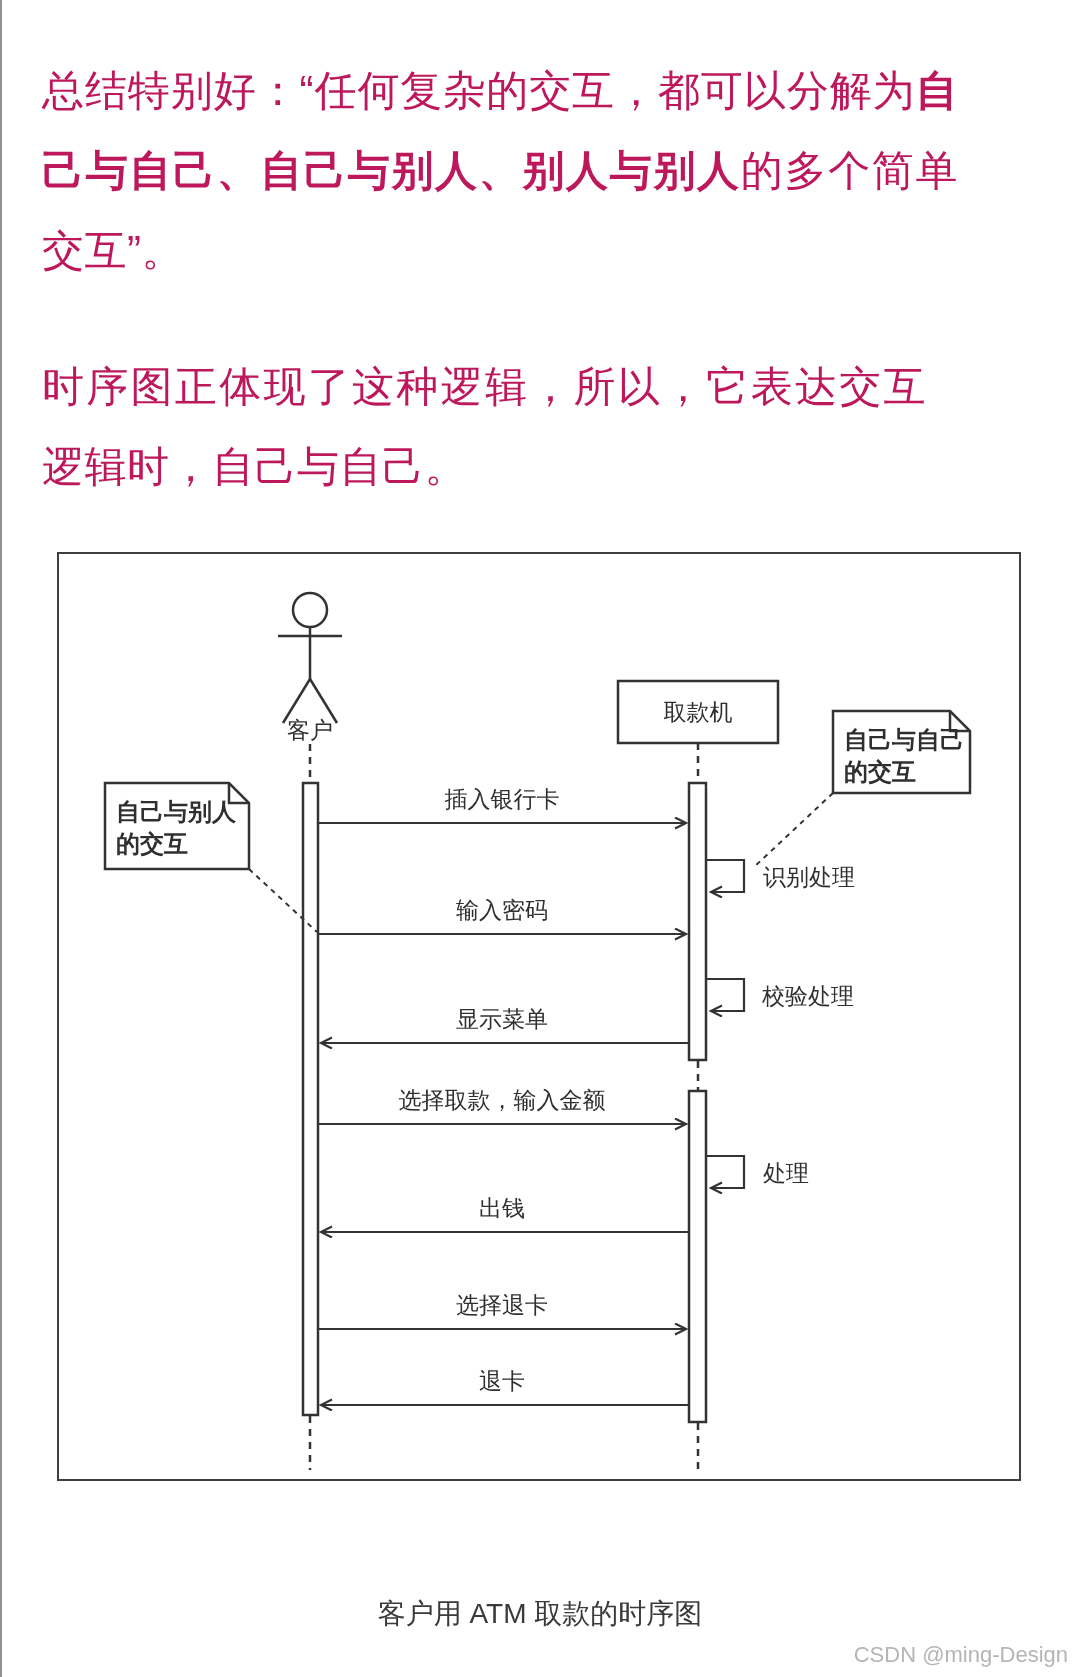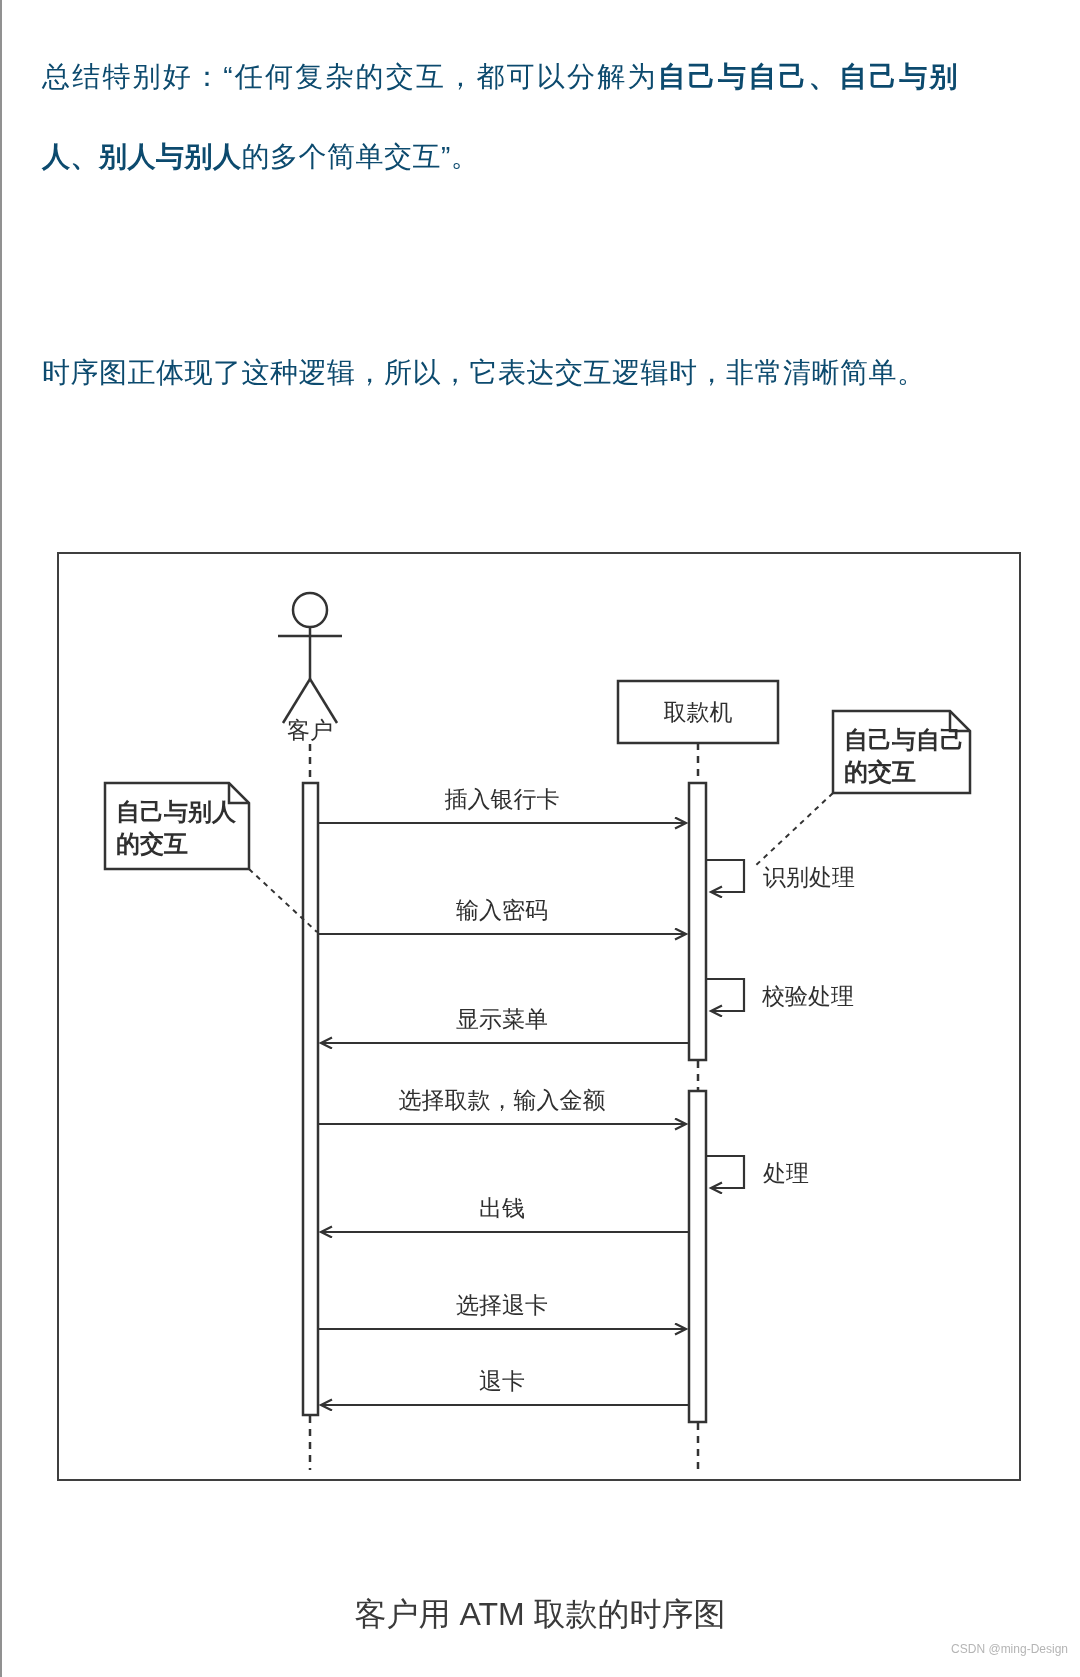--- a/index.html
+++ b/index.html
@@ -4,53 +4,53 @@
 <style>
   html,body{margin:0;padding:0;}
   body{
     width:1080px;height:1677px;position:relative;background:#ffffff;
     font-family:"Liberation Sans","DejaVu Sans",sans-serif;
     color:#2b2b2b;overflow:hidden;
   }
   .page-edge{position:absolute;left:0;top:0;width:2px;height:1677px;background:#919191;}
   .para{
     position:absolute;left:42px;width:916px;
-    font-size:28px;line-height:80px;color:#0c4a6e;
+    font-size:42px;line-height:80px;color:#be185d;
     letter-spacing:0.5px;text-align:justify;
   }
   .para .b{font-weight:700;}
   #para1{top:9px;}
   #para2{top:305px;width:884px;}
   .diagram-box{
     position:absolute;left:57px;top:552px;width:960px;height:925px;
     border:2px solid #3f3f3f;background:#ffffff;
   }
   .diagram-box svg{display:block;}
   svg text{
     font-family:"Liberation Sans","DejaVu Sans",sans-serif;
     font-size:23px;fill:#2f2f2f;
   }
   svg text.note-t{font-weight:700;font-size:24px;}
   .caption{
     position:absolute;left:0;top:1588px;width:1080px;
-    text-align:center;font-size:32px;line-height:52px;color:#3a3a3a;
+    text-align:center;font-size:28px;line-height:52px;color:#3a3a3a;
   }
   .watermark{
     position:absolute;right:12px;top:1642px;
-    font-size:12px;color:#b5b5b5;
+    font-size:22px;color:#b5b5b5;
   }
 </style>
 </head>
 <body>
 
 <div class="page-edge"></div>
 
 <p class="para" id="para1"><span>总结特别好：“任何复杂的交互，都可以分解为</span><span class="b">自己与自己、自己与别人、别人与别人</span><span>的多个简单交互”。</span></p>
 
-<p class="para" id="para2">时序图正体现了这种逻辑，所以，它表达交互逻辑时，非常清晰简单。</p>
+<p class="para" id="para2">时序图正体现了这种逻辑，所以，它表达交互逻辑时，自己与自己。</p>
 
 <div class="diagram-box">
   <svg width="956" height="921" viewBox="0 0 956 921">
     <defs>
       <marker id="arr" markerWidth="18" markerHeight="14" refX="12" refY="6" orient="auto" markerUnits="userSpaceOnUse">
         <path d="M1,0.5 L12,6 L1,11.5" fill="none" stroke="#333333" stroke-width="2.2"></path>
       </marker>
     </defs>
 
     <g stroke="#333333" stroke-width="2.5" fill="none">

